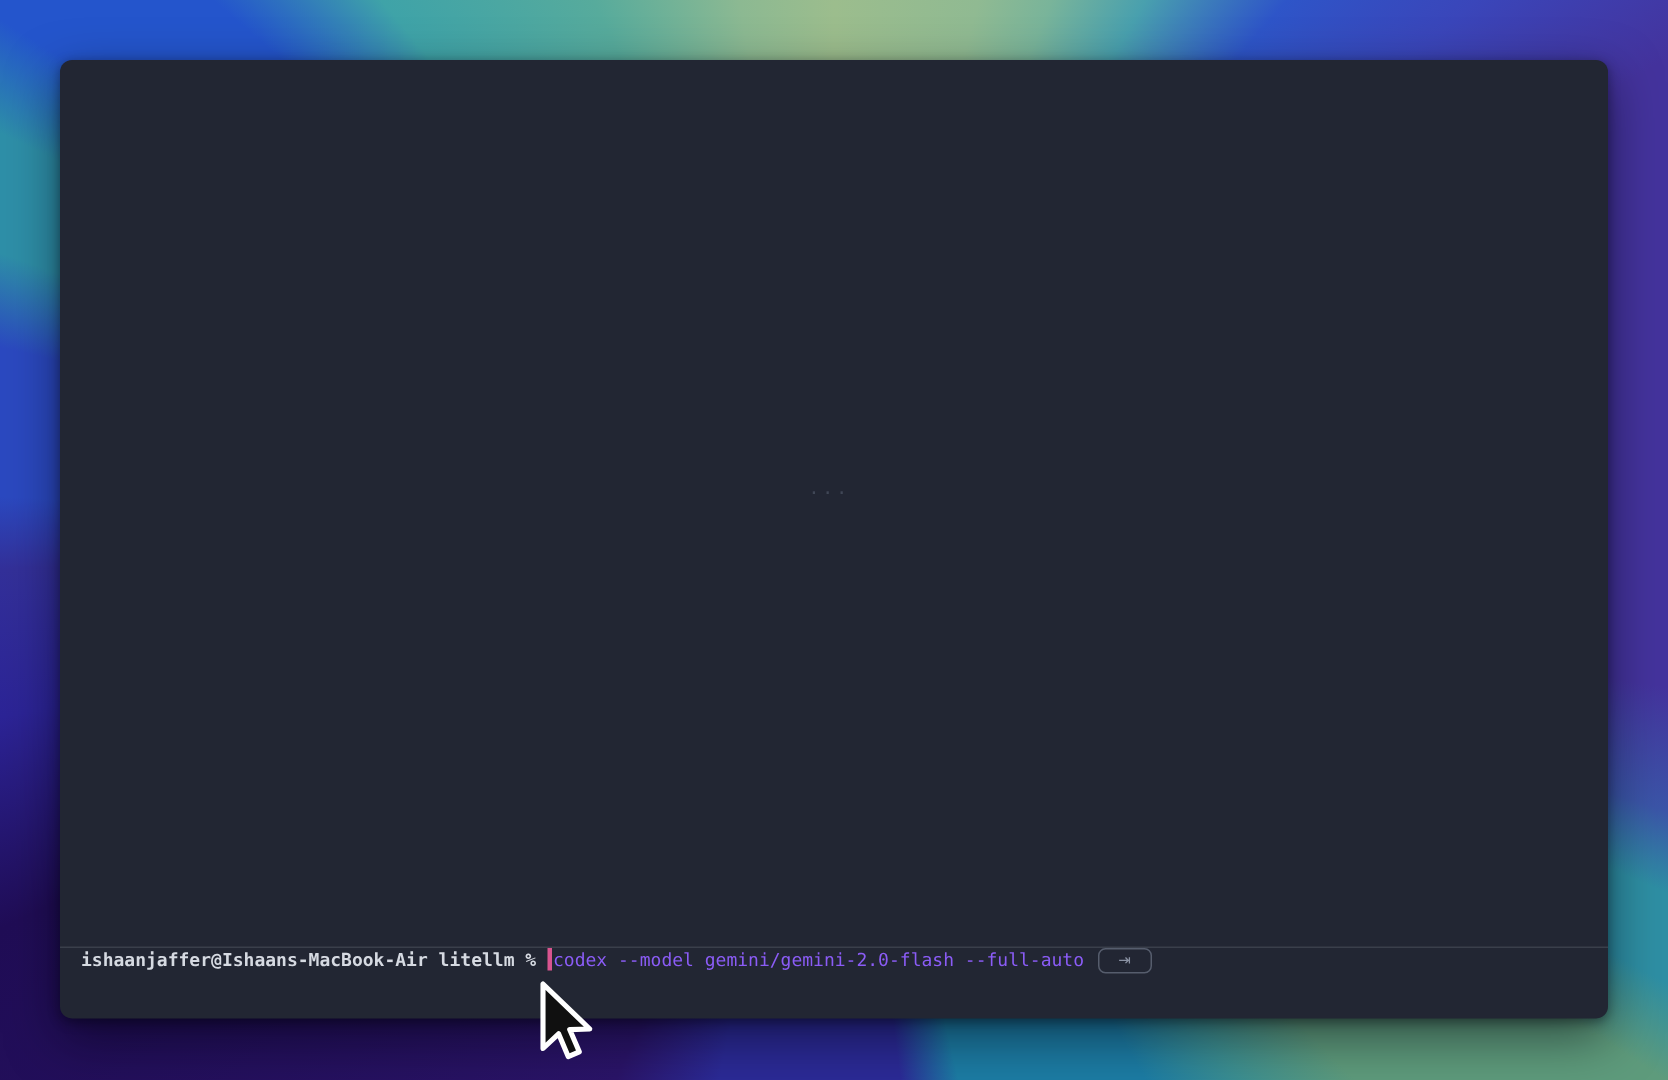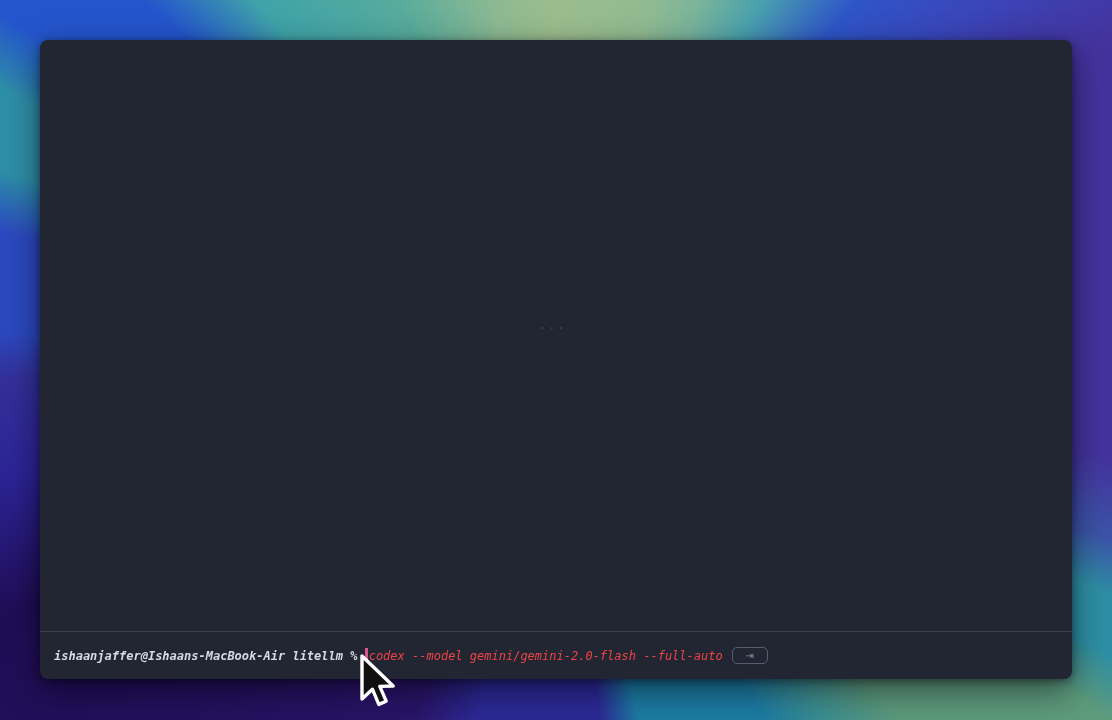--- a/index.html
+++ b/index.html
@@ -94,45 +94,44 @@
   }
 
   
   .prompt-row {
     position: absolute;
     left: 14px;
     right: 18px;
     top: 592px;
     height: 47px;
     display: flex;
-    align-items: center;
+    align-items: flex-start;
     font-size: 12px;
     line-height: 16px;
     white-space: pre;
-    font-style: italic;
   }
 
   .prompt-text {
     color: #d6dae2;
     font-weight: bold;
   }
 
   .prompt-space { color: #d6dae2; }
 
   .input-caret {
     display: inline-block;
     width: 3px;
     height: 15px;
     background: #d9548f;
     margin-right: 1px;
     vertical-align: middle;
   }
 
   .autosuggestion {
-    color: #ef4444;
+    color: #8b5cf6;
   }
 
   .tab-hint-pill {
     display: inline-flex;
     align-items: center;
     justify-content: center;
     margin-left: 9px;
     min-width: 24px;
     height: 15px;
     padding: 0 5px;

